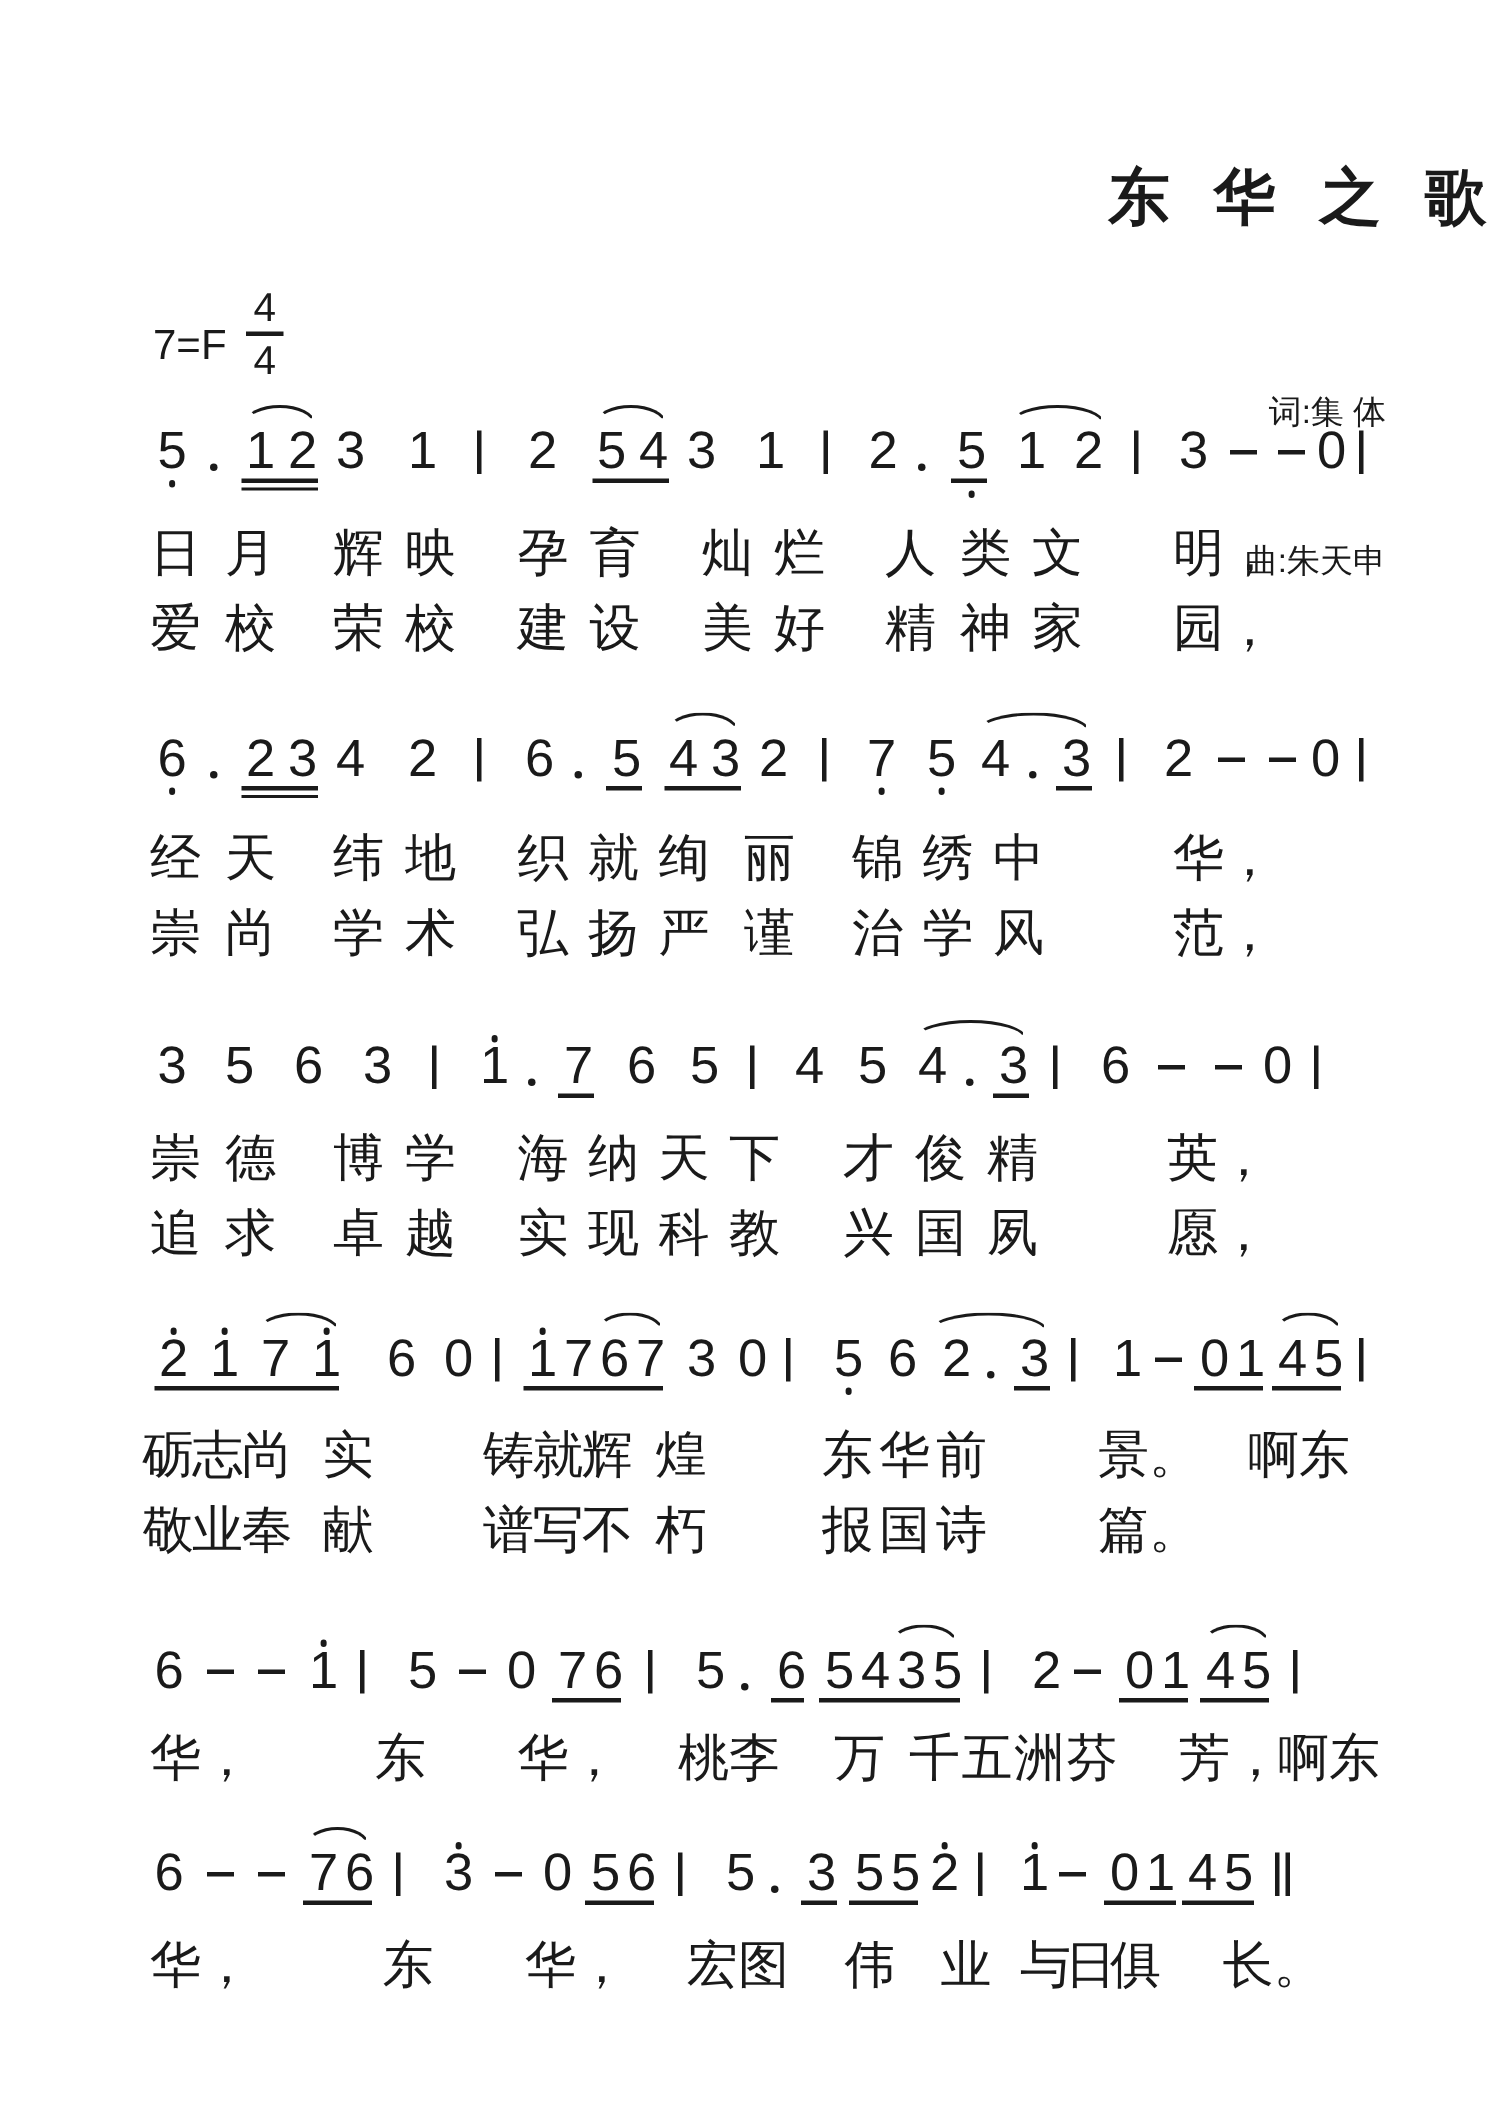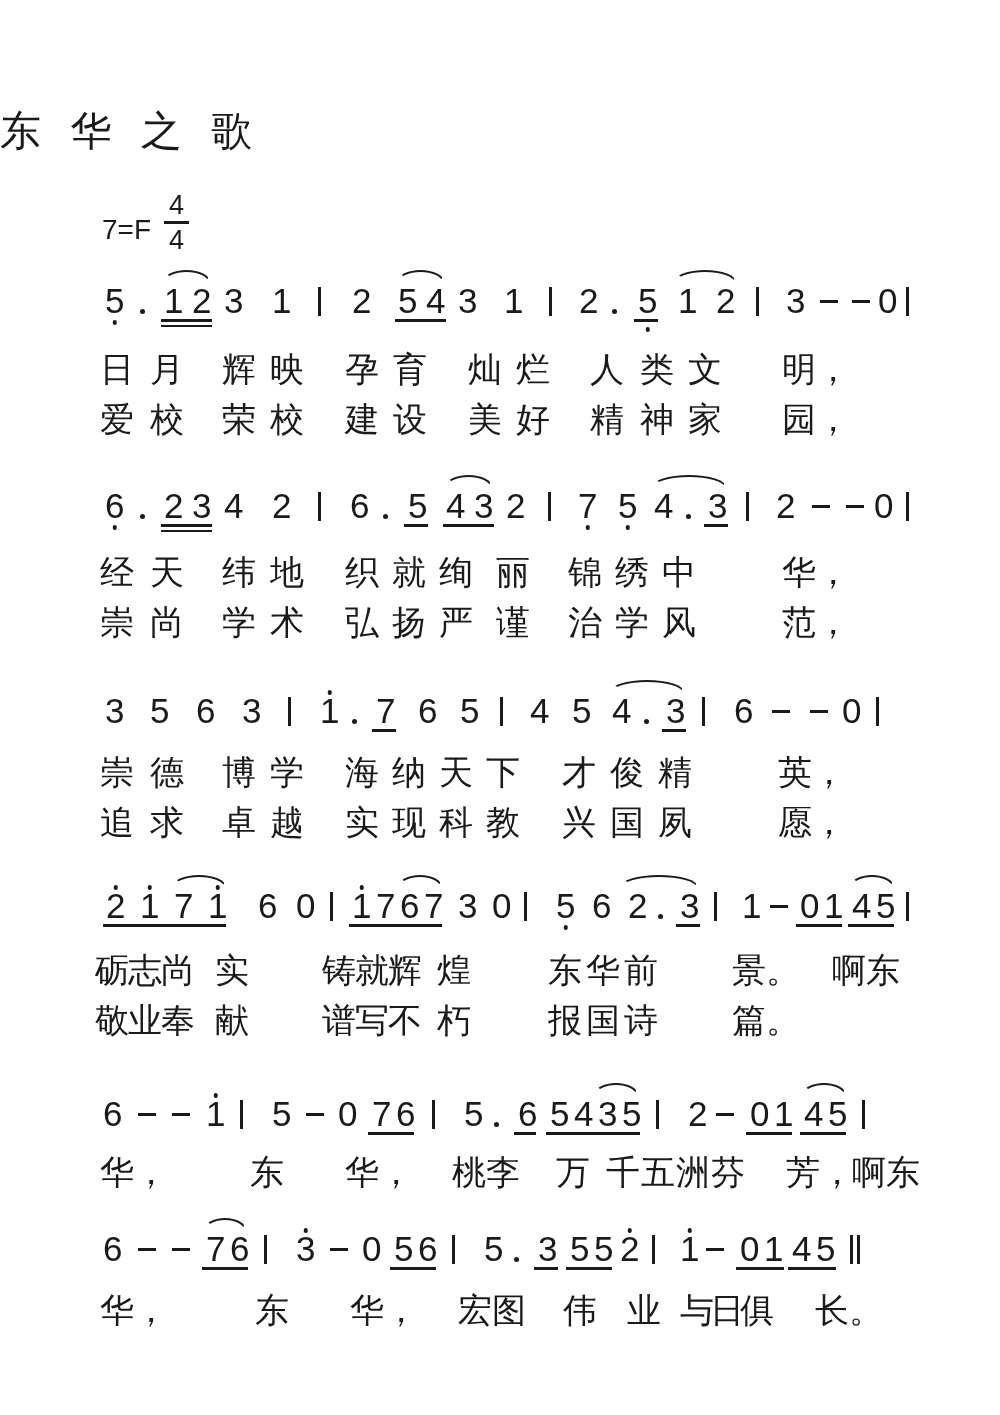--- a/index.html
+++ b/index.html
@@ -1,19 +1,19 @@
 <!DOCTYPE html>
 <html><head>
 <meta charset="utf-8">
 <style>
   html,body{margin:0;padding:0;background:#e8e8e8}
   .page{position:relative;width:1000px;height:1415px;background:#ffffff;margin:0 auto;
         overflow:hidden;font-family:"Liberation Sans","DejaVu Sans",sans-serif;color:#1a1a1a}
-  .title{position:absolute;top:104px;left:0;width:100%;text-align:left;
-         font-size:41px;letter-spacing:9px;font-weight:400;white-space:pre}
+  .title{position:absolute;top:104px;left:0;width:100%;text-align:right;
+         font-size:41px;letter-spacing:9px;font-weight:700;white-space:pre}
   .keysig{position:absolute;left:102px;top:192px;display:flex;align-items:center;gap:13px}
   .keysig .base{font-size:28px;margin-top:16px}
   .frac{display:flex;flex-direction:column;align-items:center;font-size:27px;line-height:26px}
   .frac .fbar{width:25px;height:2.5px;background:#1a1a1a;margin:3px 0}
   .credits{position:absolute;right:76px;top:192px;font-size:22px;line-height:33px;
            text-align:right;white-space:pre}
   .mline{position:absolute;left:0;width:1000px;height:60px}
   .nt{position:absolute;top:0;font-size:35px;line-height:35px}
   .hidot{position:absolute;left:50%;transform:translateX(-50%);top:-3px;width:4.5px;height:4.5px;
          border-radius:50%;background:#1a1a1a}
@@ -36,20 +36,24 @@
 
   <div class="keysig">
     <span class="base">7=F</span>
     <span class="frac">
       <span>4</span>
       <span class="fbar"></span>
       <span>4</span>
     </span>
   </div>
 
+  <div class="credits">
+    <div>词:集 体</div>
+    <div>曲:朱天申</div>
+  </div>
 
   <div>
       <div class="mline" style="top: 283px;">
         <div class="nt" style="left: 105px;">5<div class="lodot"></div></div>
         <div class="durdot" style="left: 140px;"></div>
         <div class="nt" style="left: 164px;">1</div>
         <div class="nt" style="left: 192px;">2</div>
         <div class="nt" style="left: 224px;">3</div>
         <div class="nt" style="left: 272px;">1</div>
         <div class="bar" style="left: 318px;"></div>

